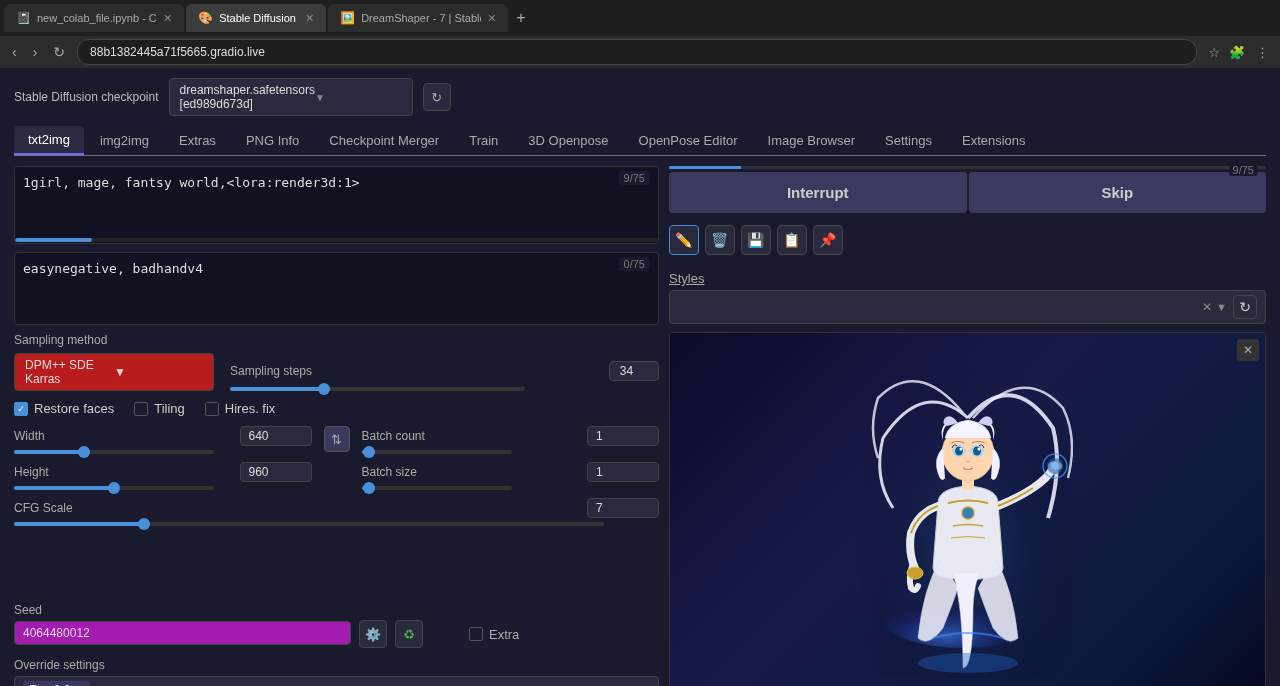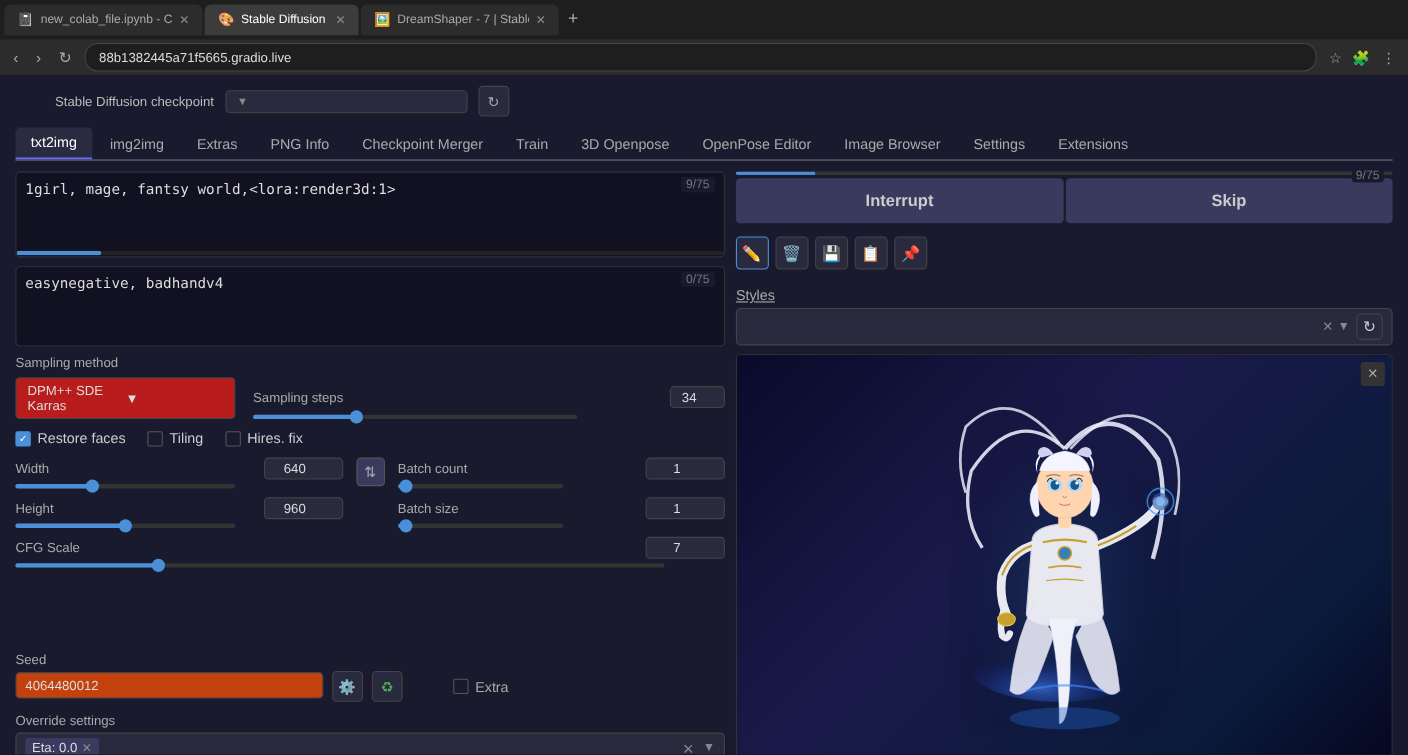--- a/index.html
+++ b/index.html
@@ -99,21 +99,20 @@
       height: calc(686px - 68px);
       overflow: hidden;
     }
 
     
     .checkpoint-row {
       display: flex;
       align-items: center;
       gap: 10px;
       margin-bottom: 10px;
-      margin-left: 36px;
     }
     .checkpoint-label {
       color: #bbb;
       font-size: 12px;
     }
     .checkpoint-select {
       display: flex;
       align-items: center;
       background: #2a2a3e;
       border: 1px solid #444;
@@ -327,21 +326,21 @@
       align-items: center;
     }
     .param-value-input {
       background: #2a2a3e;
       border: 1px solid #444;
       border-radius: 4px;
       padding: 2px 8px;
       font-size: 12px;
       color: #ddd;
       width: 72px;
-      text-align: center;
+      text-align: left;
     }
 
     
     .swap-btn {
       background: #3a3a5e;
       border: 1px solid #555;
       border-radius: 4px;
       color: #aaa;
       width: 26px;
       height: 26px;
@@ -355,27 +354,27 @@
     }
 
     
     .seed-row {
       display: flex;
       align-items: center;
       gap: 8px;
       margin-top: 2px;
     }
     .seed-input {
-      background: #c2410c;
+      background: #a21caf;
       border: 1px solid #444;
       border-radius: 4px;
       padding: 4px 8px;
       font-size: 12px;
       color: #ddd;
-      width: 280px;
+      width: 337px;
     }
     .seed-btn {
       background: #2a2a3e;
       border: 1px solid #444;
       border-radius: 4px;
       width: 28px;
       height: 28px;
       display: flex;
       align-items: center;
       justify-content: center;
@@ -603,20 +602,21 @@
       <span class="browser-icon">⋮</span>
     </div>
   </div>
 </div>
 
 <div class="main-content">
 
   <div class="checkpoint-row">
     <span class="checkpoint-label">Stable Diffusion checkpoint</span>
     <div class="checkpoint-select">
+      <span>dreamshaper.safetensors [ed989d673d]</span>
       <span class="chevron">▼</span>
     </div>
     <div class="refresh-btn">
       <span>↻</span>
     </div>
   </div>
 
   <div class="nav-tabs">
     <button class="nav-tab active">txt2img</button>
     <button class="nav-tab">img2img</button>

